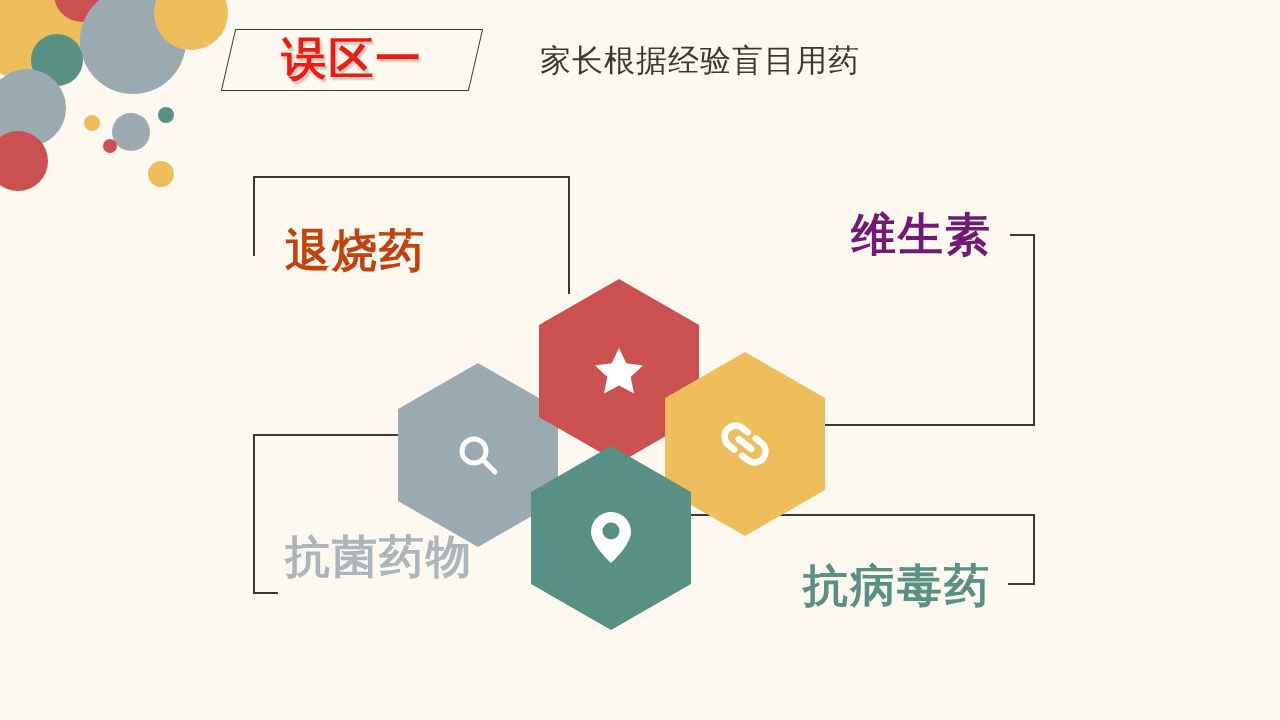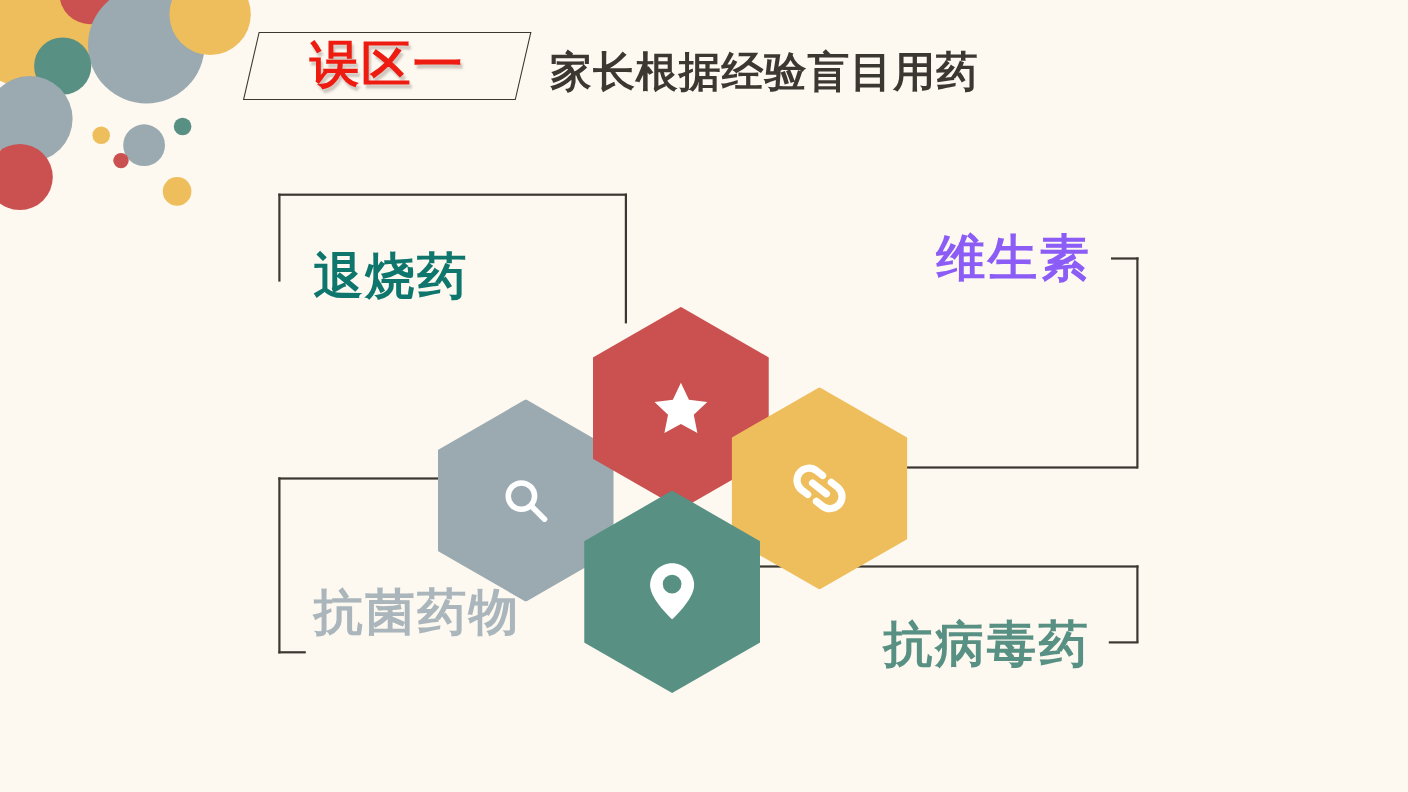--- a/index.html
+++ b/index.html
@@ -66,24 +66,24 @@
     font-weight: bold;
     color: #ee1b11;
     letter-spacing: 2px;
     text-shadow: 2px 3px 2px rgba(120,110,100,0.35);
     white-space: nowrap;
     padding-bottom: 3px;
     box-sizing: border-box;
   }
   #header-title {
     position: absolute;
-    left: 500px;
+    left: 540px;
     top: 40px;
-    font-size: 38px;
-    font-weight: bold;
+    font-size: 31px;
+    font-weight: normal;
     color: #3b3832;
     letter-spacing: 1px;
     white-space: nowrap;
   }
 
   
   #diagram {
     position: absolute;
     left: 0;
     top: 0;
@@ -188,20 +188,20 @@
         <div class="hex" style="left: 531px; top: 446px; background: rgb(88, 145, 131);">
           <span>
             <svg width="42" height="54" viewBox="0 0 42 54">
               <path fill="#fff" d="M21 1 C10 1 1 10 1 21 C1 34 21 52 21 52 C21 52 41 34 41 21 C41 10 32 1 21 1 Z"></path>
               <circle cx="21" cy="20" r="8.5" fill="#589183"></circle>
             </svg>
           </span>
         </div>
       </div>
     <div id="node-labels">
-        <div class="node-label" style="left: 285px; top: 228px; color: #0f766e; text-align: right;">退烧药</div>
-        <div class="node-label" style="left: 851px; top: 212px; color: #8b5cf6;">维生素</div>
+        <div class="node-label" style="left: 285px; top: 228px; color: #c2410c; text-align: right;">退烧药</div>
+        <div class="node-label" style="left: 851px; top: 212px; color: #701a75;">维生素</div>
         <div class="node-label" style="left: 285px; top: 534px; color: rgb(170, 182, 188);">抗菌药物</div>
         <div class="node-label" style="left: 803px; top: 563px; color: rgb(88, 145, 131);">抗病毒药</div>
       </div>
   </div>
 
 </div>
 
 </body></html>

